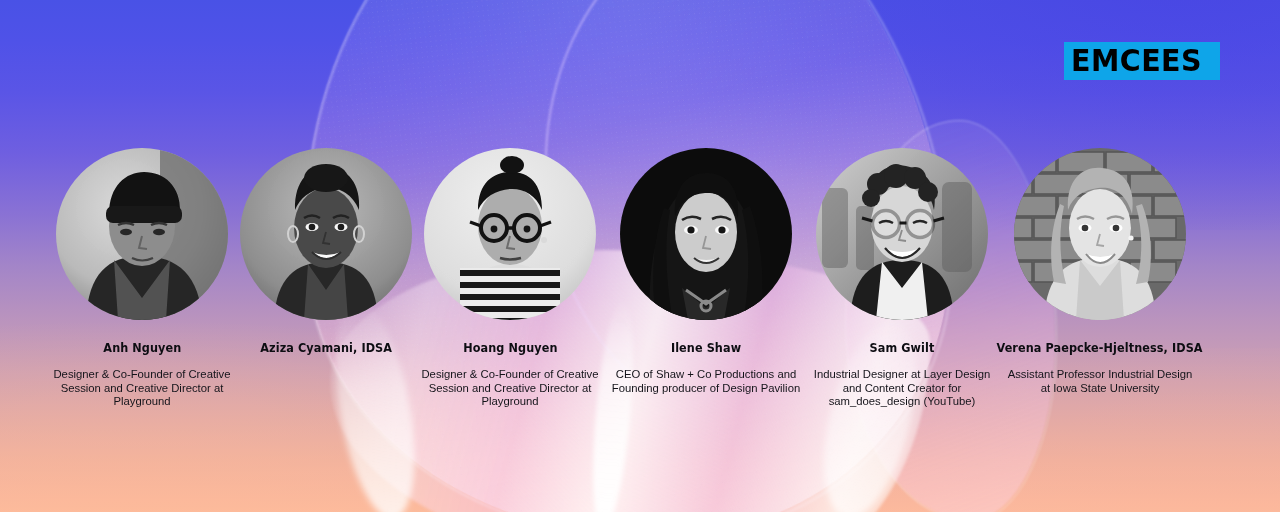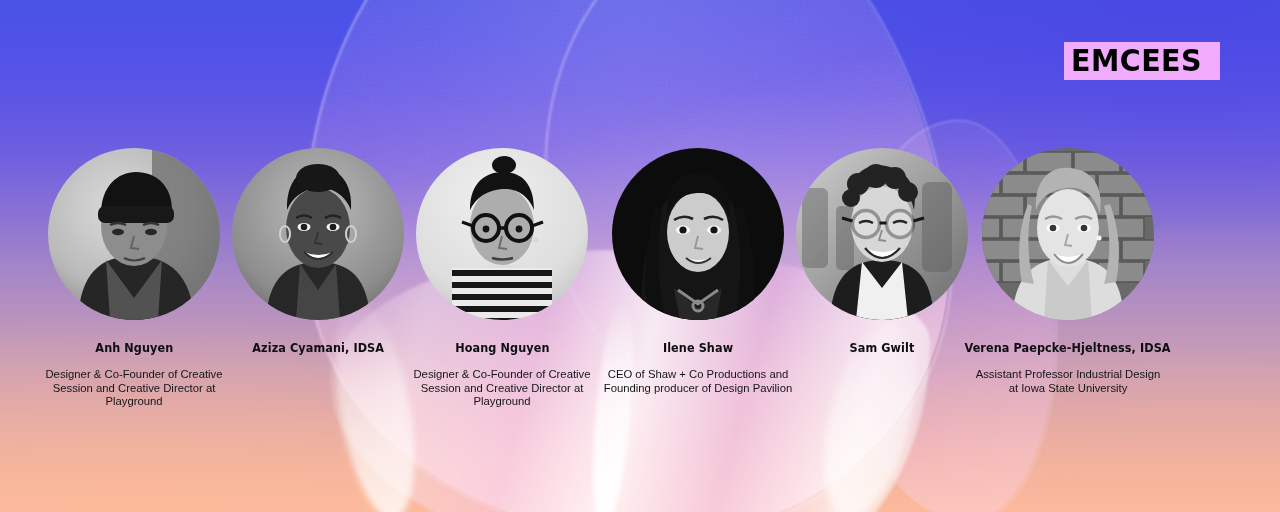--- a/index.html
+++ b/index.html
@@ -248,21 +248,21 @@
     display: inline-block;
   }
 
   
   .speakers {
     position: absolute;
     left: 0;
     top: 148px;
     width: 1160px;
     display: flex;
-    justify-content: center;
+    justify-content: flex-start;
   }
   .speaker {
     width: 200px;
     display: flex;
     flex-direction: column;
     align-items: center;
     text-align: center;
   }
   .speaker:first-child { margin-left: 44px; }
 
@@ -313,21 +313,21 @@
     <div class="blob-rim"></div>
     <div class="blob-arc"></div>
     <div class="blob-lobe"></div>
     <div class="blob-lobe-rim"></div>
     <div class="blob-fold"></div>
     <div class="blob-streak2"></div>
     <div class="blob-streak"></div>
     <div class="blob-streak3"></div>
   </div>
 
-  <div class="badge" style="background: #f0abfc; color: rgb(0, 0, 0);">
+  <div class="badge" style="background: #0ea5e9; color: rgb(0, 0, 0);">
     <span class="badge-text">EMCEES</span>
   </div>
 
   <div class="speakers">
 
     <div class="speaker">
       <div class="avatar">
         <svg viewBox="0 0 172 172" xmlns="http://www.w3.org/2000/svg">
           <defs>
             <radialGradient id="bg1" cx="40%" cy="35%" r="75%">
@@ -490,20 +490,21 @@
           <line x1="56.5" y1="73" x2="46" y2="70" stroke="#1d1c1a" stroke-width="3"></line>
           <line x1="117.5" y1="73" x2="128" y2="70" stroke="#1d1c1a" stroke-width="3"></line>
           <path d="M63 75 Q70 71 77 75" stroke="#2b2825" stroke-width="2.4" fill="none"></path>
           <path d="M97 75 Q104 71 111 75" stroke="#2b2825" stroke-width="2.4" fill="none"></path>
           <path d="M86 82 L83 92 L90 93" stroke="#8e8a84" stroke-width="1.8" fill="none"></path>
           <path d="M69 100 Q86 118 104 100 Q86 108 69 100 Z" fill="#fbfaf8"></path>
           <path d="M69 100 Q86 120 104 100" stroke="#2e2b28" stroke-width="2.2" fill="none"></path>
         </svg>
       </div>
       <div class="sp-name">Sam Gwilt</div>
+      <div class="sp-desc">Industrial Designer at Layer Design and Content Creator for sam_does_design (YouTube)</div>
     </div>
 
     <div class="speaker">
       <div class="avatar">
         <rect width="172" height="172" fill="#5f5d5a">
         <svg viewBox="0 0 172 172" xmlns="http://www.w3.org/2000/svg">
           <rect width="172" height="172" fill="#6d6a66"></rect>
           <g fill="#8d8a85" stroke="#5b5855" stroke-width="1.6">
             <rect x="-4" y="4" width="46" height="20"></rect>
                 <rect x="44" y="4" width="46" height="20"></rect>

